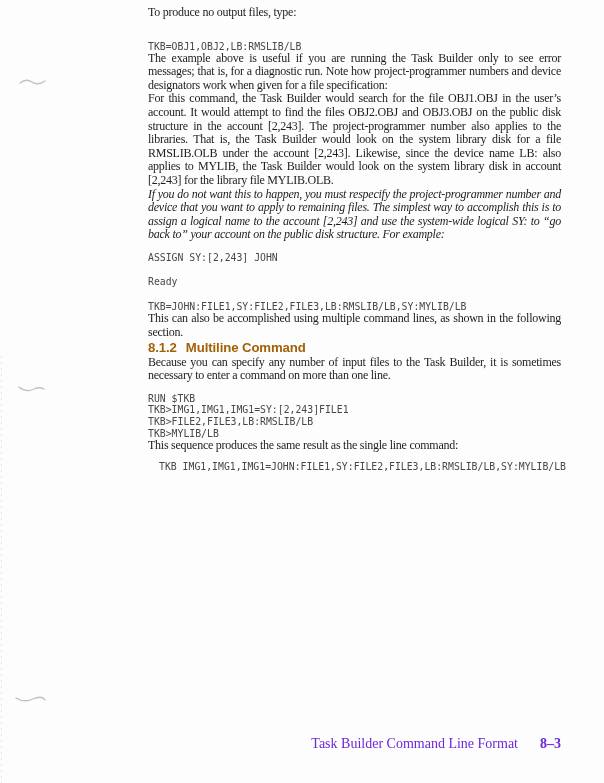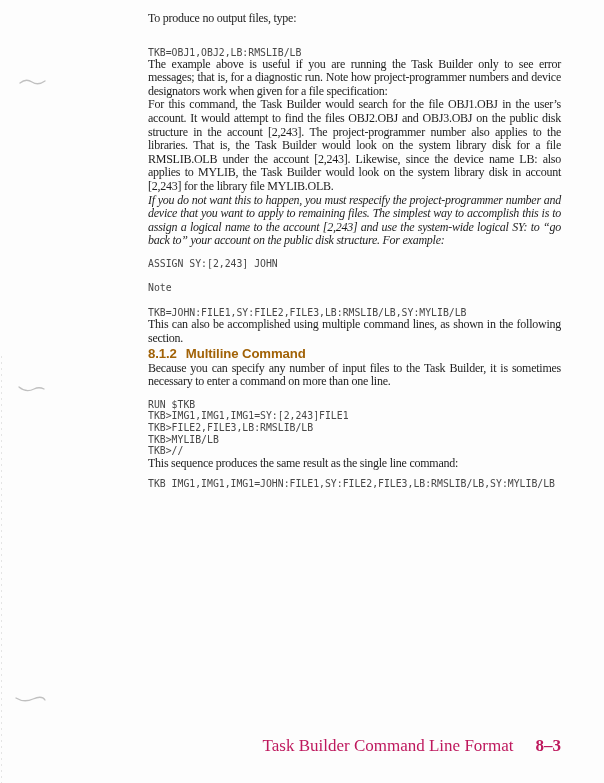--- a/index.html
+++ b/index.html
@@ -10,21 +10,21 @@
   }
   .page {
     position: relative;
     width: 604px; height: 783px;
     background: #fdfdfd;
     color: #1f1f1f;
     overflow: hidden;
   }
   .content {
     position: absolute;
-    left: 148px; top: 12px;
+    left: 148px; top: 6px;
     width: 413px;
   }
   p.body {
     margin: 0;
     font-size: 12px;
     line-height: 13.6px;
     letter-spacing: -0.25px;
     text-align: justify;
     color: #1d1d1d;
   }
@@ -51,22 +51,22 @@
     font-size: 13.2px;
     font-weight: bold;
     color: #a16207;
     line-height: 16px;
     letter-spacing: -0.1px;
   }
   h3.heading .num { margin-right: 9px; }
   .footer {
     position: absolute;
     top: 736px; right: 43px;
-    font-size: 17px;
-    color: #be185d;
+    font-size: 14px;
+    color: #6d28d9;
     white-space: nowrap;
   }
   .footer .pageno {
     font-weight: bold;
     margin-left: 22px;
     letter-spacing: 0;
   }
   .margin-mark {
     position: absolute;
     pointer-events: none;
@@ -87,21 +87,21 @@
   .m-p4         { margin-top: 5px; font-style: italic; }
   .m-code3      { margin-top: 10px; }
   .m-code4      { margin-top: 13.5px; }
   .m-code5      { margin-top: 14px; }
   .m-p5         { margin-top: 9px; }
   .m-heading    { margin-top: 14px; }
   .m-p6         { margin-top: 5px; }
   .m-p7         { margin-top: 9px; }
   .m-codeblock  { margin-top: 10px; }
   .m-p8         { margin-top: 15px; }
-  .m-code6      { margin-top: 8px; }
+  .m-code6      { margin-top: 8px; margin-left: 11px; }
 </style>
 </head>
 <body>
 
 <div class="page">
 
   <svg class="margin-mark" style="left:19px; top:75px;" width="28" height="14" viewBox="0 0 28 14">
     <path d="M1,8 Q7,3 13,7 T26,6" fill="none" stroke="#c0c0c0" stroke-width="1.3" stroke-linecap="round"></path>
   </svg>
   <svg class="margin-mark" style="left:18px; top:382px;" width="28" height="14" viewBox="0 0 28 14">
@@ -120,39 +120,38 @@
 
     <p class="body m-p2">The example above is useful if you are running the Task Builder only to see error messages; that is, for a diagnostic run. Note how project-programmer numbers and device designators work when given for a file specification:</p>
 
 
     <p class="body m-p3">For this command, the Task Builder would search for the file OBJ1.OBJ in the user’s account. It would attempt to find the files OBJ2.OBJ and OBJ3.OBJ on the public disk structure in the account [2,243]. The project-programmer number also applies to the libraries. That is, the Task Builder would look on the system library disk for a file RMSLIB.OLB under the account [2,243]. Likewise, since the device name LB: also applies to MYLIB, the Task Builder would look on the system library disk in account [2,243] for the library file MYLIB.OLB.</p>
 
     <p class="body m-p4">If you do not want this to happen, you must respecify the project-programmer number and device that you want to apply to remaining files. The simplest way to accomplish this is to assign a logical name to the account [2,243] and use the system-wide logical SY: to “go back to” your account on the public disk structure. For example:</p>
 
     <pre class="code m-code3">ASSIGN SY:[2,243] JOHN</pre>
 
-    <pre class="code m-code4">Note</pre>
+    <pre class="code m-code4">Ready</pre>
 
     <pre class="code m-code5">TKB=JOHN:FILE1,SY:FILE2,FILE3,LB:RMSLIB/LB,SY:MYLIB/LB</pre>
 
     <p class="body m-p5">This can also be accomplished using multiple command lines, as shown in the following section.</p>
 
     <h3 class="heading m-heading">
       <span class="num">8.1.2</span><span>Multiline Command</span>
     </h3>
 
     <p class="body m-p6">Because you can specify any number of input files to the Task Builder, it is sometimes necessary to enter a command on more than one line.</p>
 
 
     <div class="code-block m-codeblock">
       <div class="code-line">RUN $TKB</div>
       <div class="code-line">TKB&gt;IMG1,IMG1,IMG1=SY:[2,243]FILE1</div>
       <div class="code-line">TKB&gt;FILE2,FILE3,LB:RMSLIB/LB</div>
       <div class="code-line">TKB&gt;MYLIB/LB</div>
-      <div class="code-line">TKB&gt;//</div>
     </div>
 
     <p class="body m-p8">This sequence produces the same result as the single line command:</p>
 
     <pre class="code m-code6">TKB IMG1,IMG1,IMG1=JOHN:FILE1,SY:FILE2,FILE3,LB:RMSLIB/LB,SY:MYLIB/LB</pre>
 
   </main>
 
   <footer class="footer">
     <span>Task Builder Command Line Format</span><span class="pageno">8–3</span>

